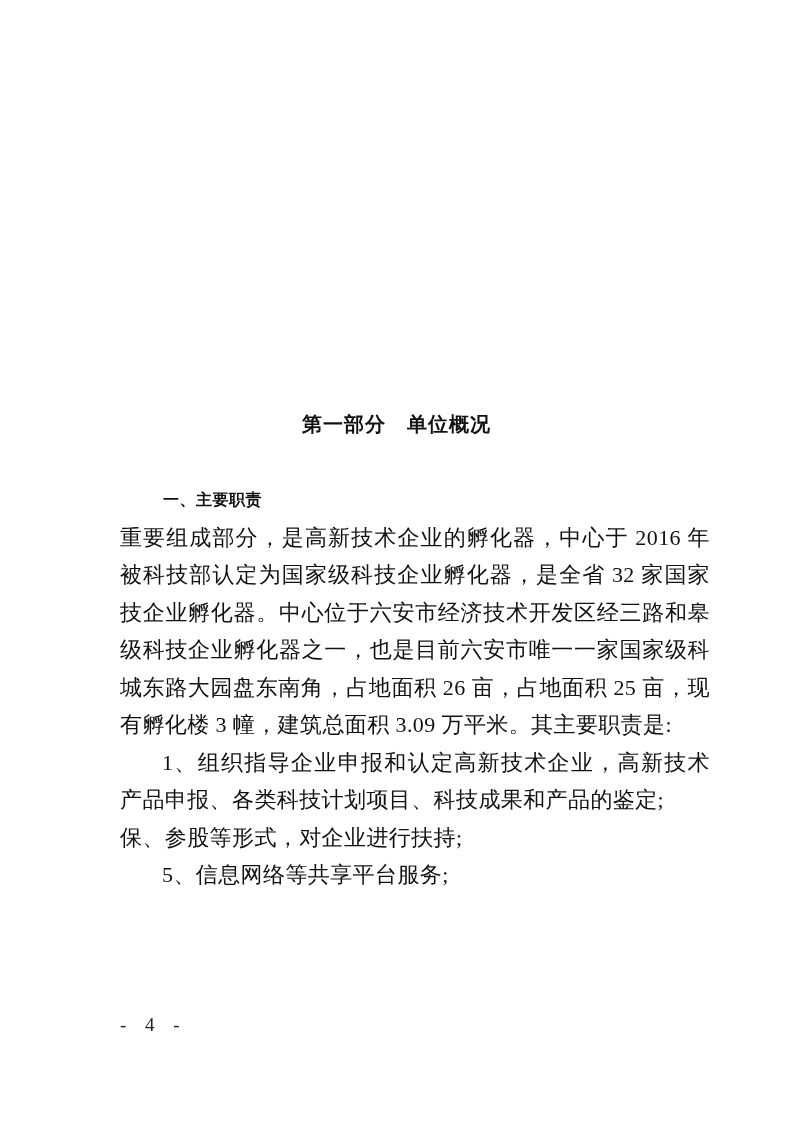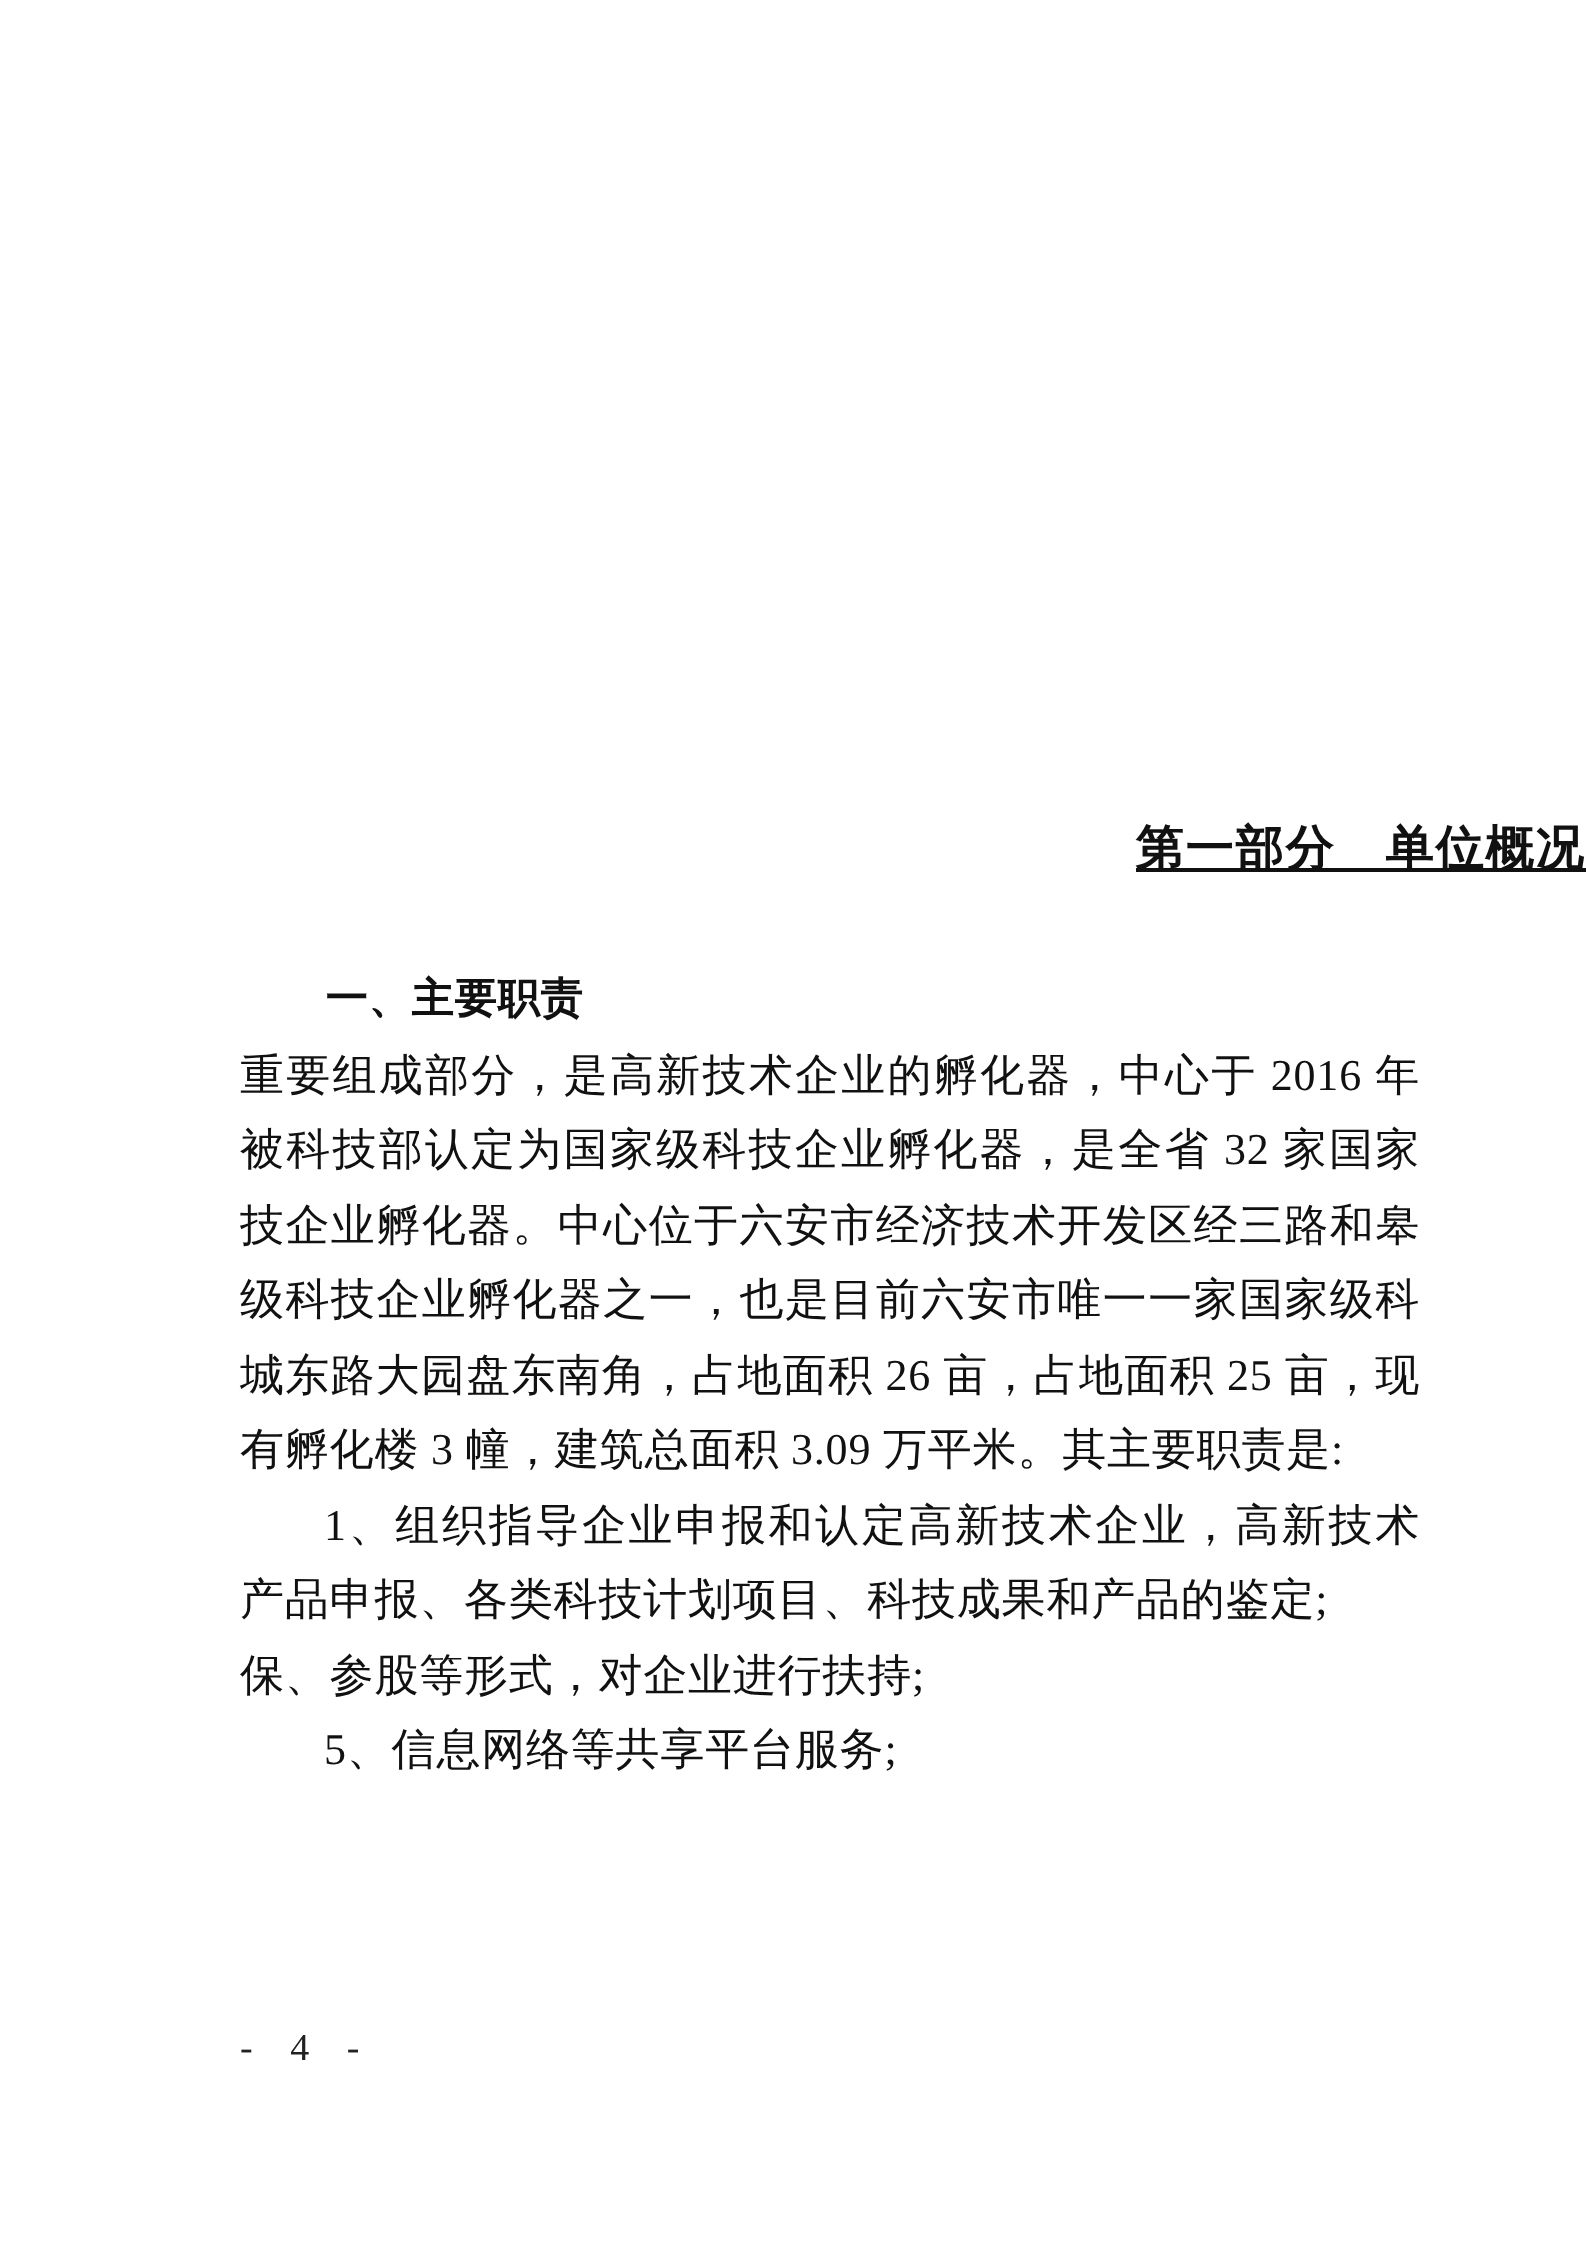--- a/index.html
+++ b/index.html
@@ -14,42 +14,41 @@
     margin:0 auto;
     background:#ffffff;
     color:#111;
     overflow:hidden;
   }
   .doc-title{
     position:absolute;
     left:0;
     top:406px;
     width:793px;
-    text-align:right;
+    text-align:center;
     font-family:"Liberation Sans","DejaVu Sans",sans-serif;
     font-weight:700;
-    font-size:24px;
+    font-size:20px;
     line-height:37.5px;
     letter-spacing:1px;
     white-space:pre;
-    text-decoration:underline;
   }
   .content{
     position:absolute;
     left:120px;
     top:481px;
     width:590px;
     font-size:22px;
     line-height:37.5px;
     letter-spacing:0.4px;
   }
   .sec-heading{
     font-family:"Liberation Sans","DejaVu Sans",sans-serif;
     font-weight:700;
-    font-size:21px;
+    font-size:16px;
     text-indent:43px;
     letter-spacing:0.5px;
   }
   .line{
     text-align:left;
     white-space:normal;
   }
   .line.jl{
     text-align:justify;
     text-align-last:justify;

